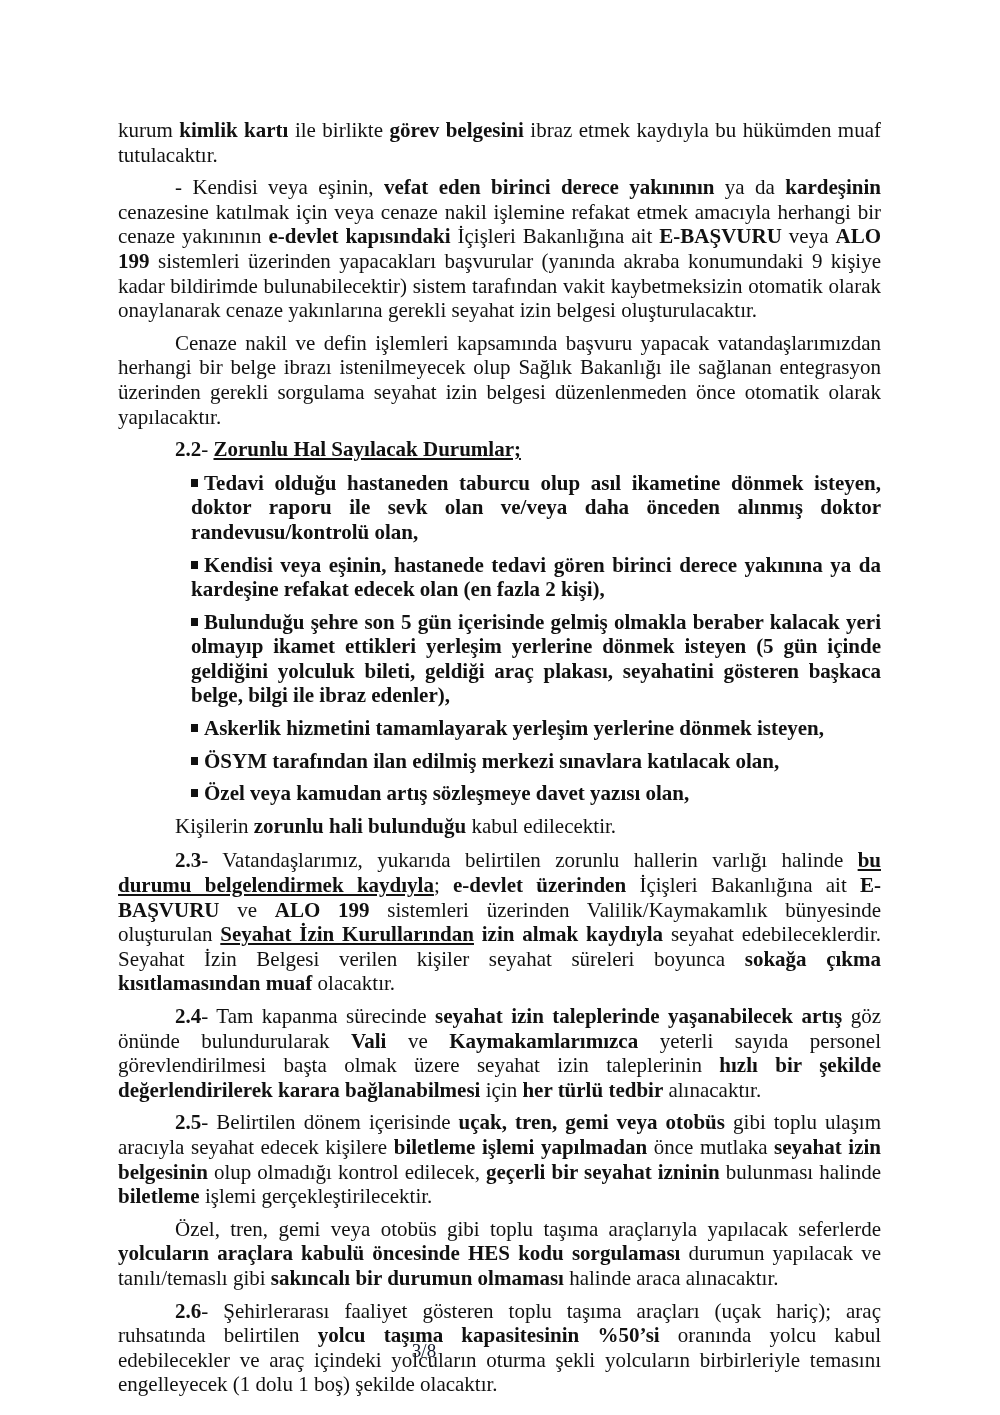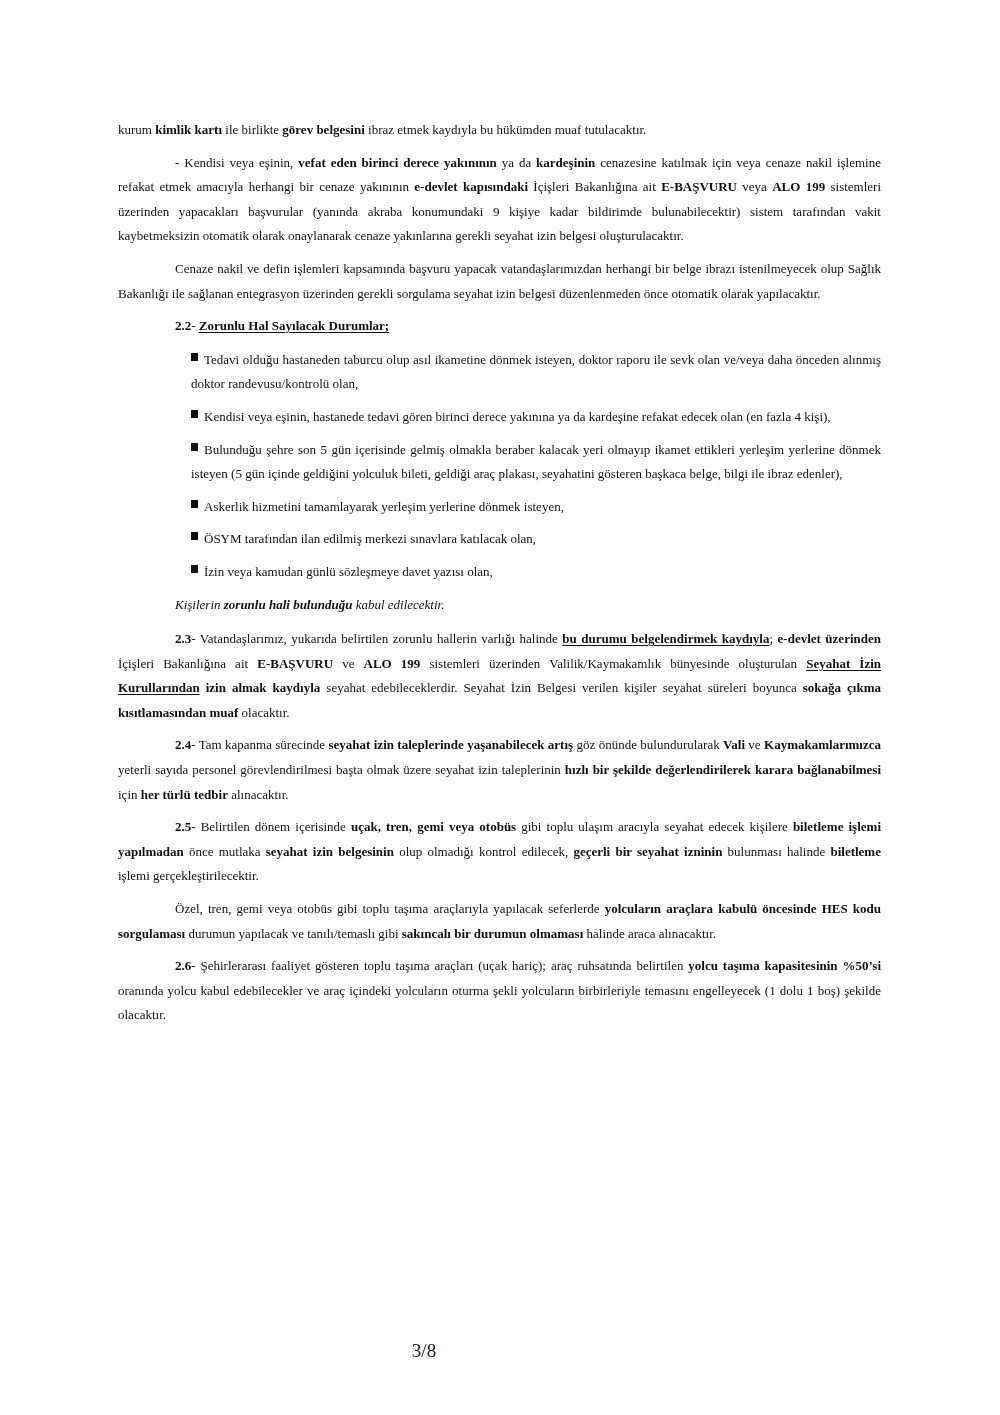--- a/index.html
+++ b/index.html
@@ -1,28 +1,28 @@
 <!DOCTYPE html>
 <html><head>
   <meta charset="utf-8">
   <style>
     html, body { margin: 0; padding: 0; background: #ffffff; }
     body { width: 1000px; height: 1415px; position: relative; overflow: hidden; }
     .page {
       position: absolute; left: 118px; top: 118px; width: 763px;
       font-family: "Liberation Serif", "DejaVu Serif", serif;
-      font-size: 13px; line-height: 24.6px; color: #111;
+      font-size: 21px; line-height: 24.6px; color: #111;
     }
     .para { margin: 0 0 8px 0; text-align: justify; }
     .para.indent { text-indent: 57px; }
     .para.heading { margin-left: 57px; margin-top: 2px; margin-bottom: 9px; }
-    .bullet-list { margin: 0 0 6px 73px; padding: 0; list-style: none; }
+    .bullet-list { margin: 0 0 6px 73px; padding: 0; list-style: none; font-weight: bold; }
     .bullet-item { margin: 0 0 8px 0; text-align: justify; }
     .bullet-item .bullet-icon { display: inline-block; width: 7px; height: 8px; background: #111; margin-right: 6px; vertical-align: 3px; }
-    .para.closing { margin-left: 57px; margin-bottom: 10px; font-style: italic; }
+    .para.closing { margin-left: 57px; margin-bottom: 10px; }
     b { font-weight: bold; }
     u { text-underline-offset: 2px; }
     .page-number {
       position: absolute; left: 0; width: 848px; top: 1340px; text-align: center;
       font-family: "Liberation Serif", serif; font-size: 19px; color: #0f172a;
     }
   </style>
 </head>
 <body>
 
@@ -30,25 +30,25 @@
   <p class="para"><span>kurum </span><b><span>kimlik kartı</span></b><span> ile birlikte </span><b><span>görev belgesini</span></b><span> ibraz etmek kaydıyla bu hükümden muaf tutulacaktır.</span></p>
   <p class="para indent"><span>- Kendisi veya eşinin, </span><b><span>vefat eden birinci derece yakınının</span></b><span> ya da </span><b><span>kardeşinin</span></b><span> cenazesine katılmak için veya cenaze nakil işlemine refakat etmek amacıyla herhangi bir cenaze yakınının </span><b><span>e-devlet kapısındaki</span></b><span> İçişleri Bakanlığına ait </span><b><span>E-BAŞVURU</span></b><span> veya </span><b><span>ALO 199</span></b><span> sistemleri üzerinden yapacakları başvurular (yanında akraba konumundaki 9 kişiye kadar bildirimde bulunabilecektir) sistem tarafından vakit kaybetmeksizin otomatik olarak onaylanarak cenaze yakınlarına gerekli seyahat izin belgesi oluşturulacaktır.</span></p>
   <p class="para indent"><span>Cenaze nakil ve defin işlemleri kapsamında başvuru yapacak vatandaşlarımızdan herhangi bir belge ibrazı istenilmeyecek olup Sağlık Bakanlığı ile sağlanan entegrasyon üzerinden gerekli sorgulama seyahat izin belgesi düzenlenmeden önce otomatik olarak yapılacaktır.</span></p>
 
   <p class="para heading">
     <b>2.2</b><span>- </span><b><u>Zorunlu Hal Sayılacak Durumlar;</u></b>
   </p>
 
   <ul class="bullet-list">
     <li class="bullet-item"><span class="bullet-icon"></span><span>Tedavi olduğu hastaneden taburcu olup asıl ikametine dönmek isteyen, doktor raporu ile sevk olan ve/veya daha önceden alınmış doktor randevusu/kontrolü olan,</span></li>
-    <li class="bullet-item"><span class="bullet-icon"></span><span>Kendisi veya eşinin, hastanede tedavi gören birinci derece yakınına ya da kardeşine refakat edecek olan (en fazla 4 kişi),</span></li>
+    <li class="bullet-item"><span class="bullet-icon"></span><span>Kendisi veya eşinin, hastanede tedavi gören birinci derece yakınına ya da kardeşine refakat edecek olan (en fazla 2 kişi),</span></li>
     <li class="bullet-item"><span class="bullet-icon"></span><span>Bulunduğu şehre son 5 gün içerisinde gelmiş olmakla beraber kalacak yeri olmayıp ikamet ettikleri yerleşim yerlerine dönmek isteyen (5 gün içinde geldiğini yolculuk bileti, geldiği araç plakası, seyahatini gösteren başkaca belge, bilgi ile ibraz edenler),</span></li>
     <li class="bullet-item"><span class="bullet-icon"></span><span>Askerlik hizmetini tamamlayarak yerleşim yerlerine dönmek isteyen,</span></li>
     <li class="bullet-item"><span class="bullet-icon"></span><span>ÖSYM tarafından ilan edilmiş merkezi sınavlara katılacak olan,</span></li>
-    <li class="bullet-item"><span class="bullet-icon"></span><span>İzin veya kamudan günlü sözleşmeye davet yazısı olan,</span></li>
+    <li class="bullet-item"><span class="bullet-icon"></span><span>Özel veya kamudan artış sözleşmeye davet yazısı olan,</span></li>
   </ul>
 
   <p class="para closing"><span>Kişilerin </span><b><span>zorunlu hali bulunduğu</span></b><span> kabul edilecektir.</span></p>
 
   <p class="para indent"><b><span>2.3</span></b><span>- Vatandaşlarımız, yukarıda belirtilen zorunlu hallerin varlığı halinde </span><b><u><span>bu durumu belgelendirmek kaydıyla</span></u></b><span>; </span><b><span>e-devlet üzerinden</span></b><span> İçişleri Bakanlığına ait </span><b><span>E-BAŞVURU</span></b><span> ve </span><b><span>ALO 199</span></b><span> sistemleri üzerinden Valilik/Kaymakamlık bünyesinde oluşturulan </span><b><u><span>Seyahat İzin Kurullarından</span></u></b><span> </span><b><span>izin almak kaydıyla</span></b><span> seyahat edebileceklerdir. Seyahat İzin Belgesi verilen kişiler seyahat süreleri boyunca </span><b><span>sokağa çıkma kısıtlamasından muaf</span></b><span> olacaktır.</span></p>
   <p class="para indent"><b><span>2.4</span></b><span>- Tam kapanma sürecinde </span><b><span>seyahat izin taleplerinde yaşanabilecek artış</span></b><span> göz önünde bulundurularak </span><b><span>Vali</span></b><span> ve </span><b><span>Kaymakamlarımızca</span></b><span> yeterli sayıda personel görevlendirilmesi başta olmak üzere seyahat izin taleplerinin </span><b><span>hızlı bir şekilde değerlendirilerek karara bağlanabilmesi</span></b><span> için </span><b><span>her türlü tedbir</span></b><span> alınacaktır.</span></p>
   <p class="para indent"><b><span>2.5</span></b><span>- Belirtilen dönem içerisinde </span><b><span>uçak, tren, gemi veya otobüs</span></b><span> gibi toplu ulaşım aracıyla seyahat edecek kişilere </span><b><span>biletleme işlemi yapılmadan</span></b><span> önce mutlaka </span><b><span>seyahat izin belgesinin</span></b><span> olup olmadığı kontrol edilecek, </span><b><span>geçerli bir seyahat izninin</span></b><span> bulunması halinde </span><b><span>biletleme</span></b><span> işlemi gerçekleştirilecektir.</span></p>
   <p class="para indent"><span>Özel, tren, gemi veya otobüs gibi toplu taşıma araçlarıyla yapılacak seferlerde </span><b><span>yolcuların araçlara kabulü öncesinde HES kodu sorgulaması</span></b><span> durumun yapılacak ve tanılı/temaslı gibi </span><b><span>sakıncalı bir durumun olmaması</span></b><span> halinde araca alınacaktır.</span></p>
   <p class="para indent"><b><span>2.6</span></b><span>- Şehirlerarası faaliyet gösteren toplu taşıma araçları (uçak hariç); araç ruhsatında belirtilen </span><b><span>yolcu taşıma kapasitesinin %50’si</span></b><span> oranında yolcu kabul edebilecekler ve araç içindeki yolcuların oturma şekli yolcuların birbirleriyle temasını engelleyecek (1 dolu 1 boş) şekilde olacaktır.</span></p>
 </div>

